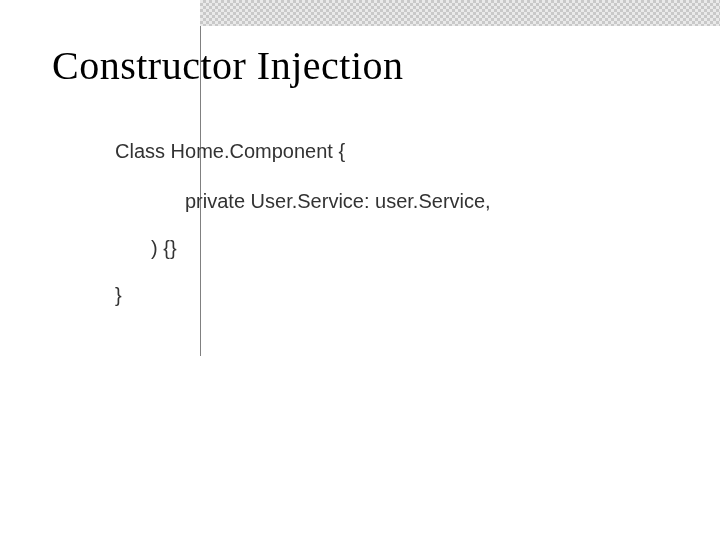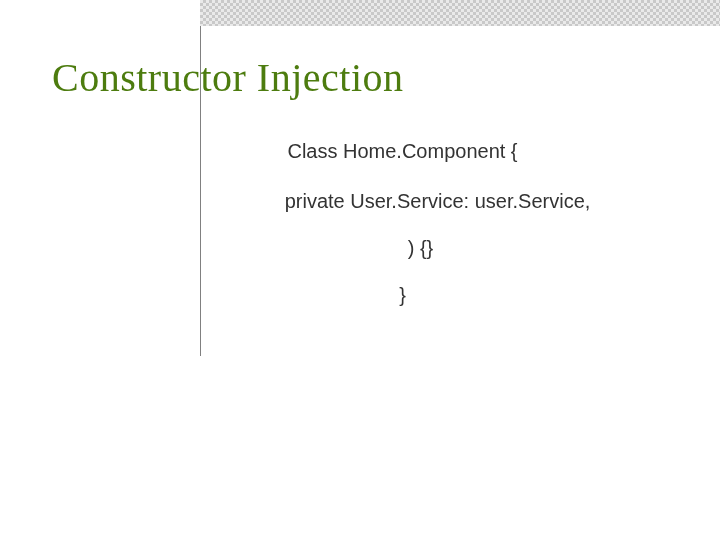--- a/index.html
+++ b/index.html
@@ -33,37 +33,36 @@
   .side-line {
     position: absolute;
     top: 26px;
     left: 200px;
     width: 1px;
     height: 330px;
     background: #808080;
   }
   .title {
     position: absolute;
-    top: 54px;
+    top: 42px;
     left: 52px;
     font-family: Georgia, 'Times New Roman', serif;
     font-size: 40px;
-    color: #4d7c0f;
+    color: #000000;
     letter-spacing: 0.5px;
     text-align: center;
   }
   .body {
     position: absolute;
     top: 140px;
     left: 115px;
     right: 30px;
     font-size: 20px;
     color: #333333;
     line-height: 1.15;
-    text-align: center;
   }
   .line { white-space: pre; margin-bottom: 24px; }
   .i0 { padding-left: 0; }
   .i1 { padding-left: 36px; }
   .i2 { padding-left: 70px; margin-top: 27px; }
 </style>
 </head>
 <body>
 
 <div class="slide">

